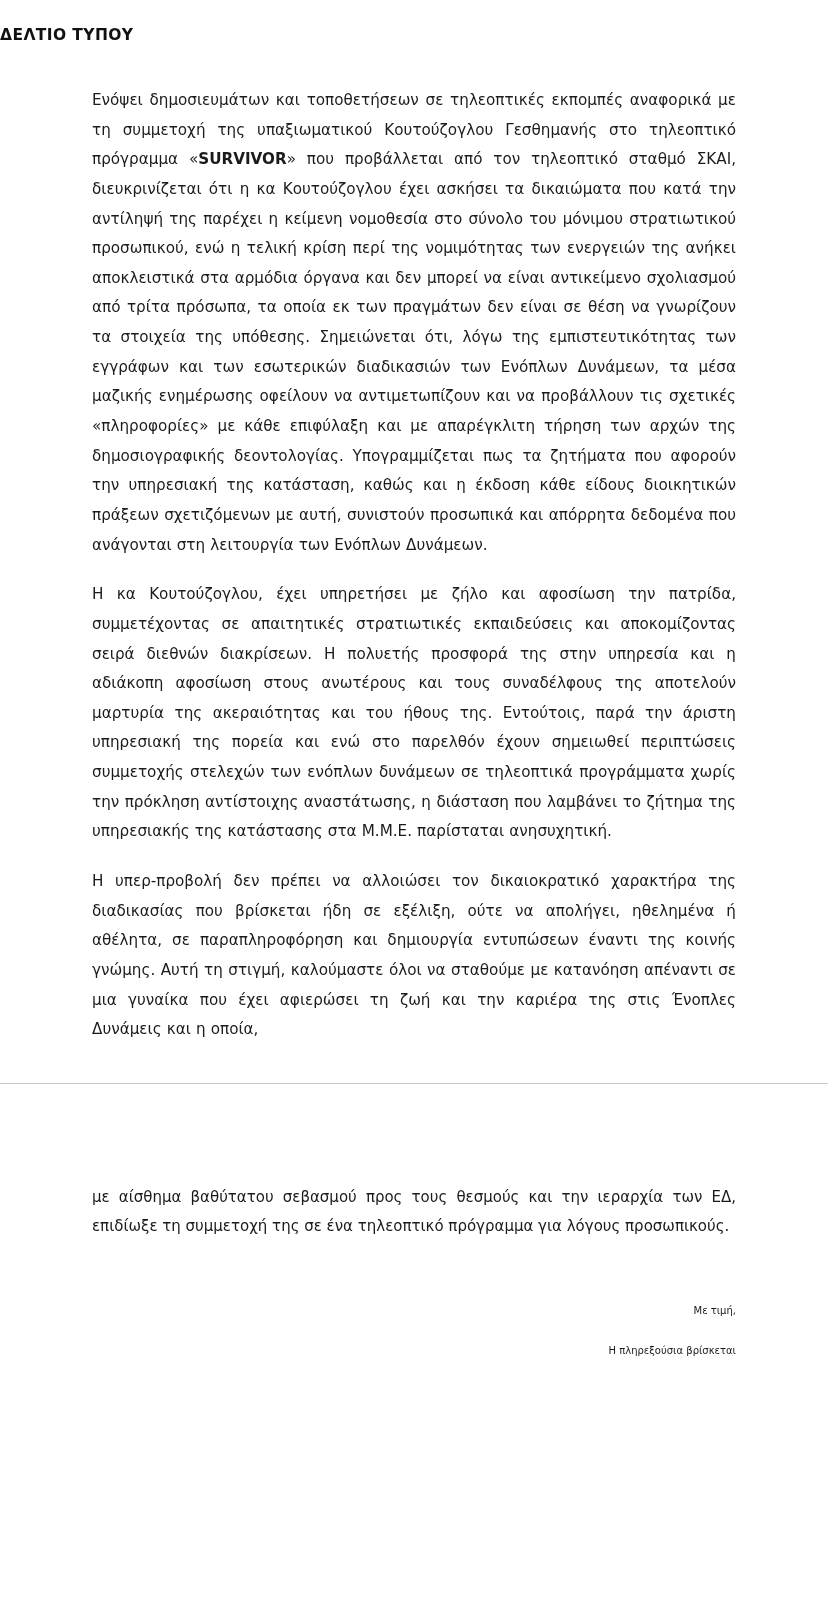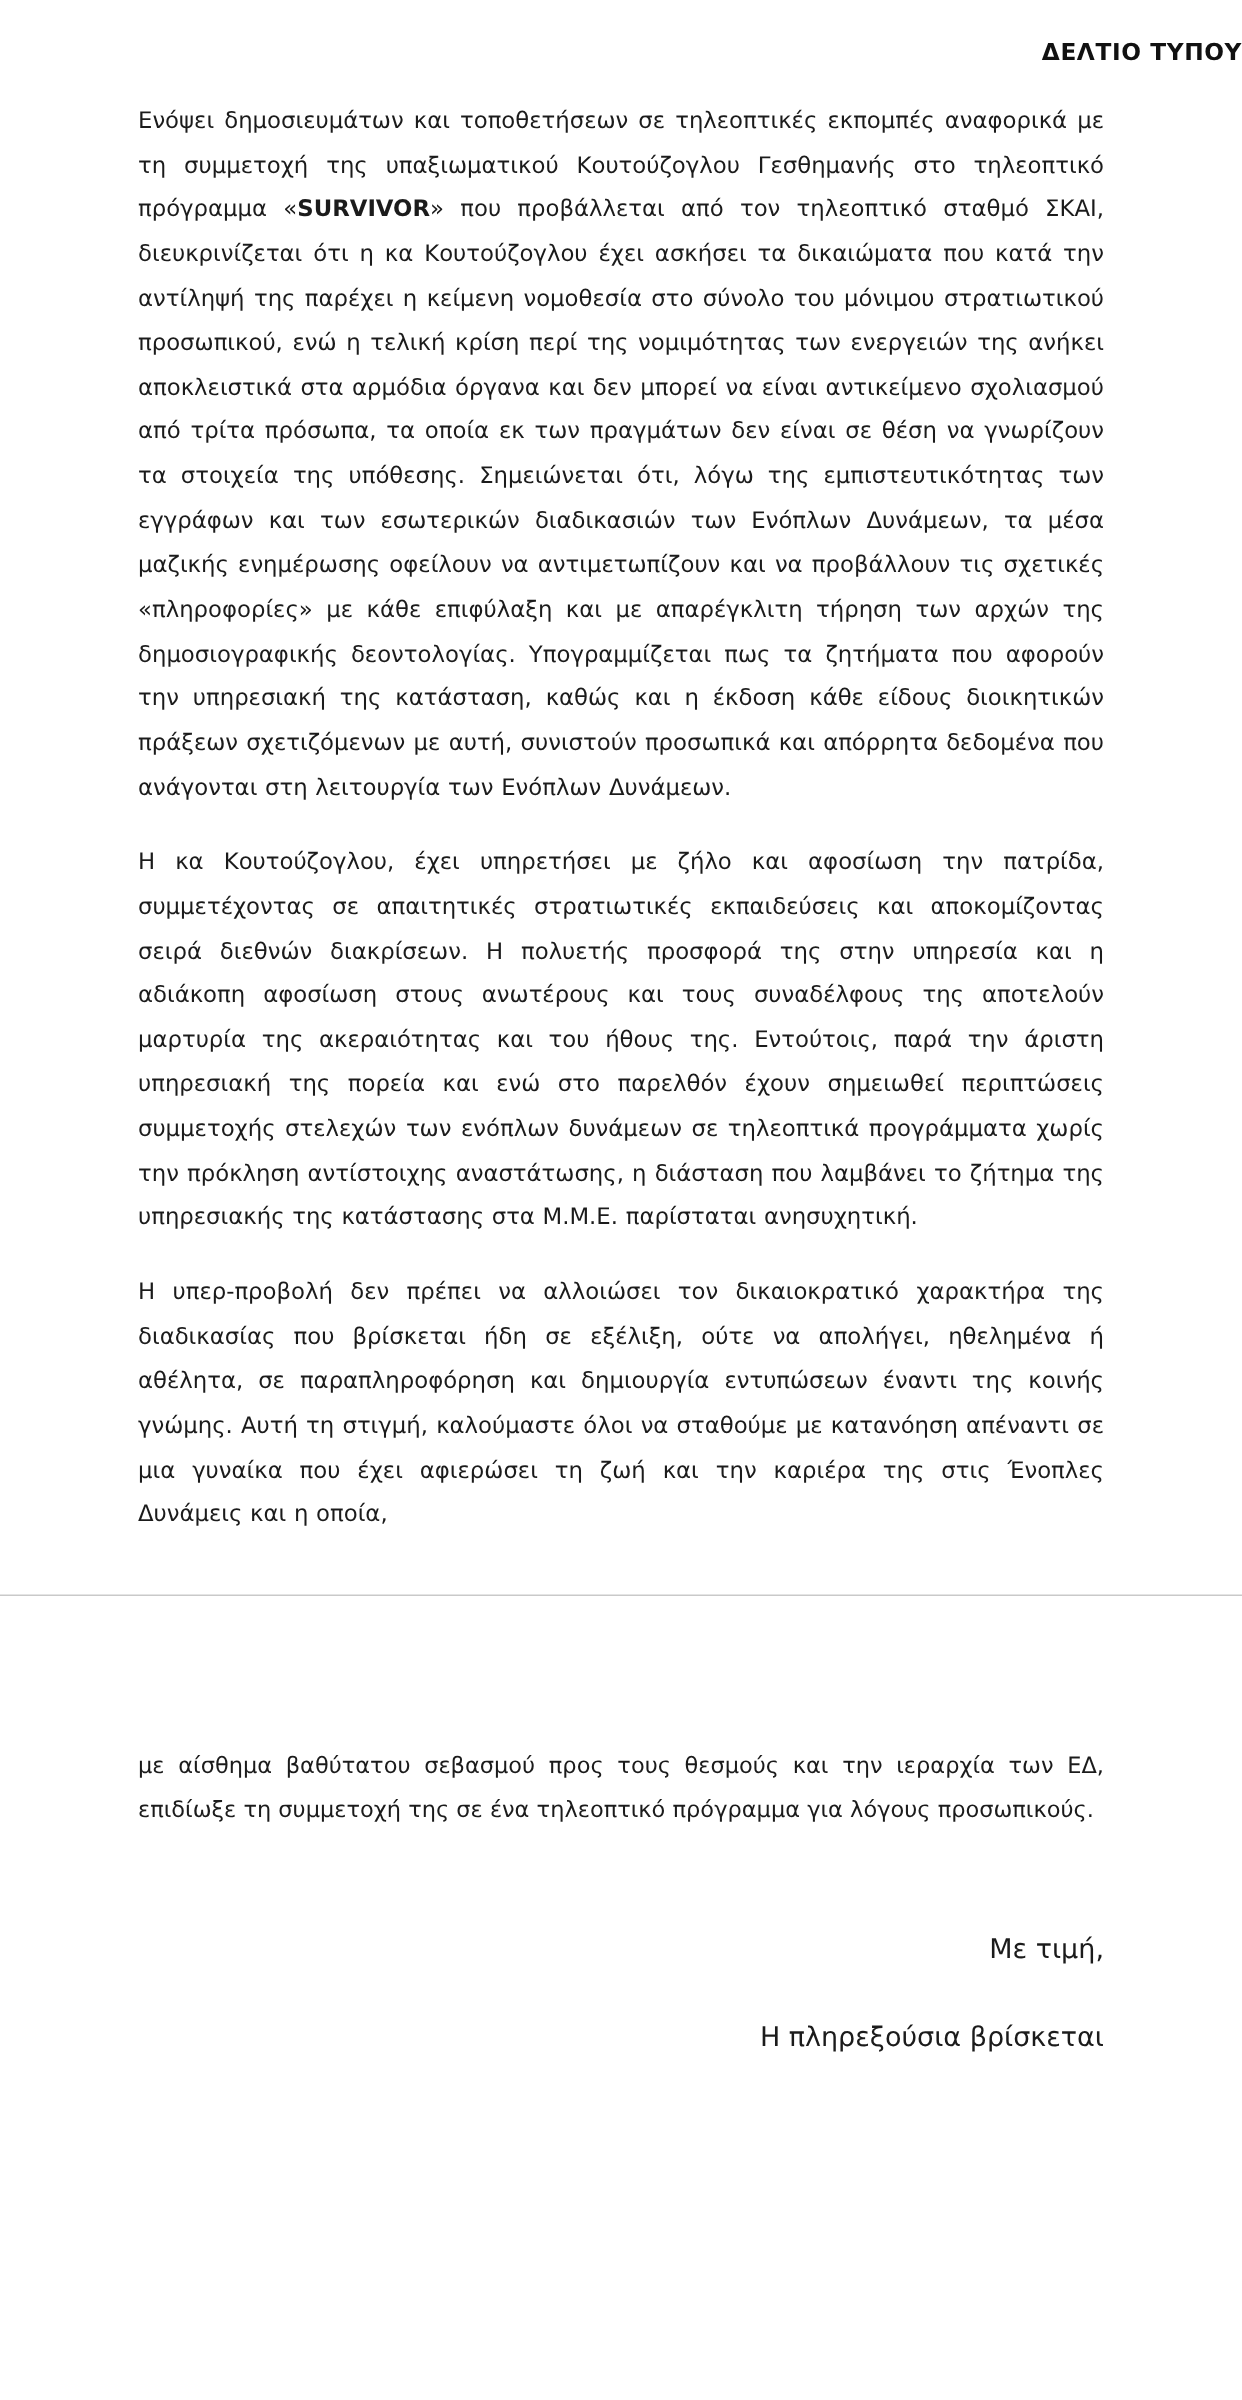--- a/index.html
+++ b/index.html
@@ -16,21 +16,21 @@
   }
   .page {
     position: relative;
     width: 828px;
     min-height: 1600px;
     box-sizing: border-box;
     padding: 0;
     background: #ffffff;
   }
   .doc-title {
-    text-align: right;
+    text-align: left;
     font-size: 15.5px;
     font-weight: bold;
     letter-spacing: 0.4px;
     margin: 18px 0 0 0;
     padding-top: 8px;
     color: #111111;
   }
   .body-block {
     padding: 0 92px;
     box-sizing: border-box;
@@ -38,21 +38,21 @@
   p.para {
     font-size: 15.2px;
     line-height: 1.95;
     text-align: justify;
     text-justify: inter-word;
     margin: 0 0 20px 0;
     color: #1b1b1b;
     word-spacing: 0.3px;
   }
   p.para:first-of-type {
-    margin-top: 22px;
+    margin-top: 42px;
   }
   .strong {
     font-weight: bold;
   }
   .page-break {
     height: 118px;
     position: relative;
   }
   .page-break .rule {
     position: absolute;
@@ -73,21 +73,21 @@
     margin: 0 0 16px 0;
     color: #1b1b1b;
   }
   .signature {
     padding: 0 92px;
     box-sizing: border-box;
     text-align: right;
     margin-top: 58px;
   }
   .signature .line {
-    font-size: 18px;
+    font-size: 10px;
     line-height: 2.35;
     color: #1b1b1b;
   }
   .signature .gap {
     height: 16px;
   }
   .bottom-space {
     height: 110px;
   }
 </style>

